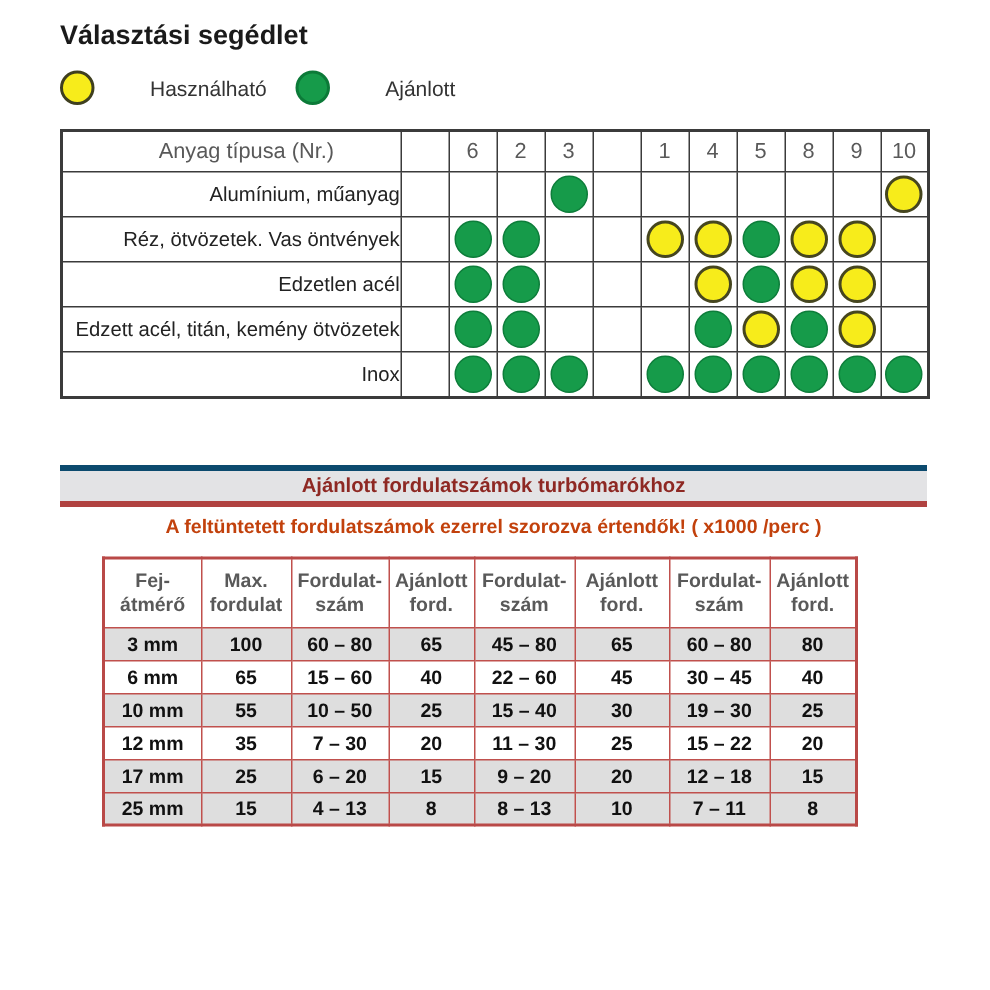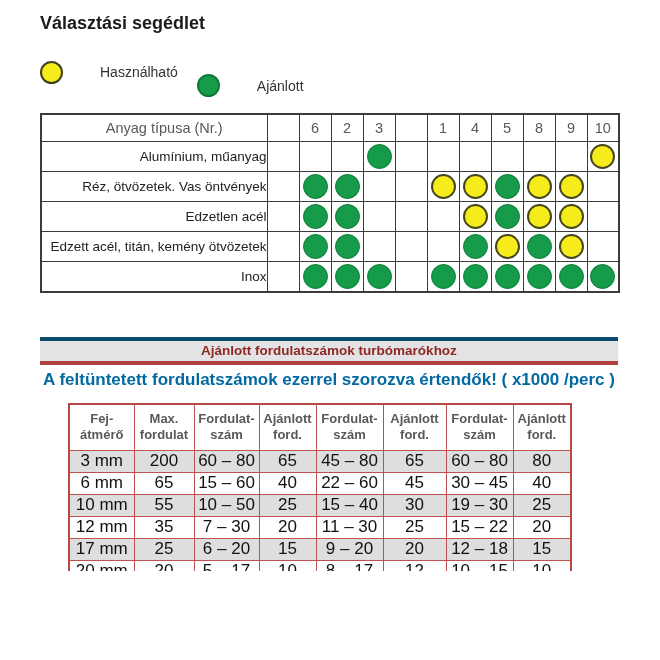--- a/index.html
+++ b/index.html
@@ -2,50 +2,50 @@
 <html><head>
 <meta charset="utf-8">
 <style>
   html,body{margin:0;padding:0;background:#fff;}
   .page{width:660px;height:571px;box-sizing:border-box;padding:13px 42px 0 40px;
         background:#fff;font-family:"Liberation Sans", sans-serif;overflow:hidden;}
   
   .title{font-size:18px;font-weight:bold;color:#1a1a1a;margin:0 0 13px 0;}
   .legend{display:flex;align-items:center;margin:0 0 16px 0;}
   .legend-item{display:flex;align-items:center;gap:28px;}
-  .legend-item.second{margin-left:19px;margin-top:27px;}
+  .legend-item.second{margin-left:19px;}
   .legend-dot{width:23px;height:23px;border-radius:50%;box-sizing:border-box;}
   .legend-dot.Y{background:#f7ec1b;border:2px solid #3f3f1f;}
   .legend-dot.G{background:#169b4a;border:2px solid #0c7a38;}
   .legend-label{margin-left:9px;font-size:14px;color:#333;}
   
   table.sel{border-collapse:collapse;table-layout:fixed;width:578px;border:2px solid #3b3b3b;}
   table.sel th,table.sel td{border:1px solid #3b3b3b;padding:0;overflow:hidden;}
   .sel .grp{height:22px;font-size:13.5px;font-weight:bold;color:#111;text-align:center;}
   .sel .numrow th{height:26px;font-size:14.5px;font-weight:normal;color:#595959;text-align:center;}
   .sel .rowhdr{text-align:left;padding-left:20px;font-size:14px;font-weight:bold;color:#111;}
   .sel tbody th{height:29px;text-align:right;padding-left:5px;font-size:13.5px;font-weight:normal;color:#222;}
   .sel td{text-align:center;vertical-align:middle;}
   .dot{display:none;width:25px;height:25px;border-radius:50%;margin:0 auto;box-sizing:border-box;}
   .dot.G{display:block;background:#169b4a;border:1px solid #0d7d3a;}
   .dot.Y{display:block;background:#f7ec1b;border:2px solid #46461f;}
   
   .banner{margin-top:44px;border-top:4px solid #0c4a6e;border-bottom:4px solid #b04240;
           background:#e3e3e5;height:20px;line-height:20px;text-align:center;
           font-size:13.5px;font-weight:bold;color:#8e2823;}
-  .note{margin-top:5px;text-align:center;font-size:17px;font-weight:bold;color:#0369a1;}
+  .note{margin-top:5px;text-align:center;font-size:13px;font-weight:bold;color:#c2410c;}
   
   table.spd{border-collapse:collapse;table-layout:fixed;margin:13px 0 0 28px;border:2px solid #b94947;}
   table.spd th,table.spd td{border:1px solid #c0504d;padding:0 2px;box-sizing:border-box;}
   .spd thead .grprow th{height:64px;font-size:13px;font-weight:bold;color:#595959;
           text-align:center;vertical-align:middle;line-height:1.3;background:#fff;}
   .spd thead .colrow th{height:46px;font-size:13px;font-weight:bold;color:#595959;
           text-align:center;vertical-align:middle;line-height:1.25;background:#fff;}
   .spd tbody td{height:22px;text-align:center;vertical-align:middle;
-          font-size:17px;font-weight:normal;color:#111;background:#fff;}
+          font-size:13px;font-weight:bold;color:#111;background:#fff;}
   .spd tbody tr.alt td{background:#dedede;}
 </style>
 </head>
 <body>
 
 <div class="page">
 
   <h1 class="title">Választási segédlet</h1>
 
   <div class="legend">
@@ -246,21 +246,21 @@
         <th>Ajánlott ford.</th>
         <th>Fordulat-szám</th>
         <th>Ajánlott ford.</th>
         <th>Fordulat-szám</th>
         <th>Ajánlott ford.</th>
       </tr>
     </thead>
     <tbody>
       <tr class="alt">
         <td>3 mm</td>
-          <td>200</td>
+          <td>100</td>
           <td>60 – 80</td>
           <td>65</td>
           <td>45 – 80</td>
           <td>65</td>
           <td>60 – 80</td>
           <td>80</td>
       </tr>
       <tr>
         <td>6 mm</td>
           <td>65</td>
@@ -294,30 +294,20 @@
       <tr class="alt">
         <td>17 mm</td>
           <td>25</td>
           <td>6 – 20</td>
           <td>15</td>
           <td>9 – 20</td>
           <td>20</td>
           <td>12 – 18</td>
           <td>15</td>
       </tr>
-      <tr>
-        <td>20 mm</td>
-          <td>20</td>
-          <td>5 – 17</td>
-          <td>10</td>
-          <td>8 – 17</td>
-          <td>12</td>
-          <td>10 – 15</td>
-          <td>10</td>
-      </tr>
       <tr class="alt">
         <td>25 mm</td>
           <td>15</td>
           <td>4 – 13</td>
           <td>8</td>
           <td>8 – 13</td>
           <td>10</td>
           <td>7 – 11</td>
           <td>8</td>
       </tr>

